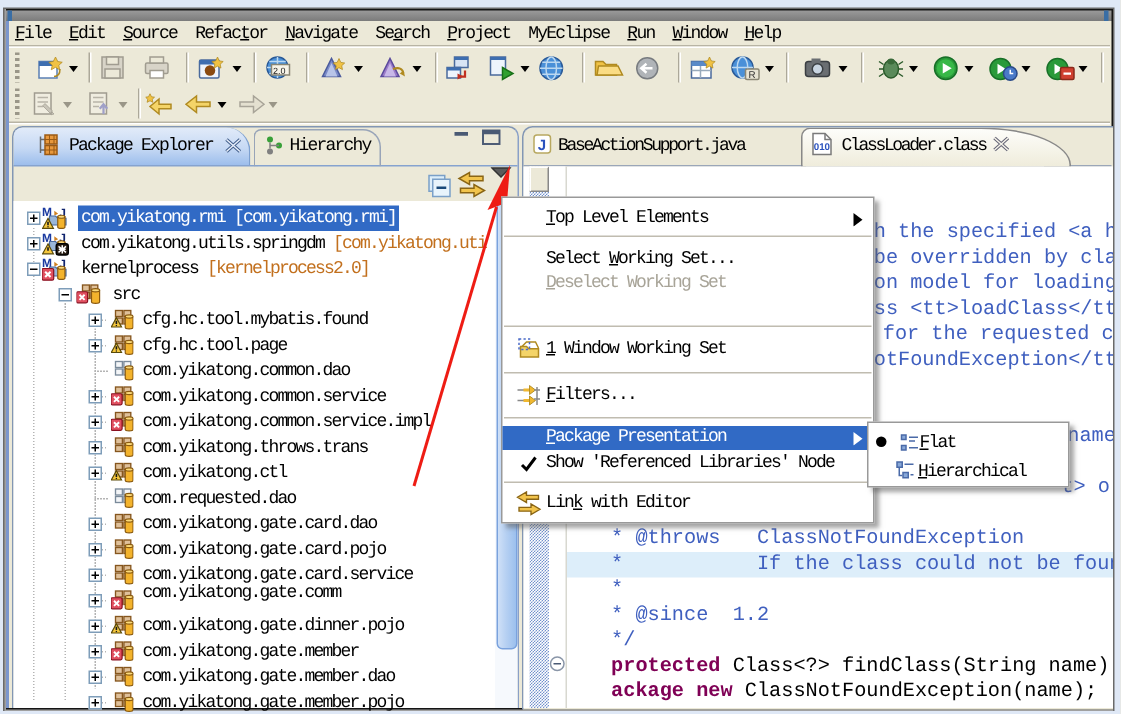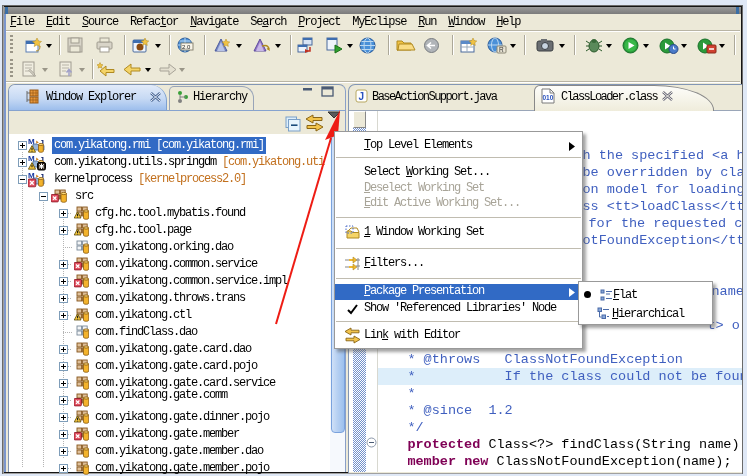--- a/index.html
+++ b/index.html
@@ -196,21 +196,21 @@
 
 <div class="a" style="left:8px;top:84px;width:338px;height:388px;border:1px solid #8296b4;border-bottom:none;border-right:1px solid #8aa0c8;border-radius:7px 7px 0 0;background:#ece9d8;box-sizing:border-box"></div>
 <div class="a" style="left:9px;top:85px;width:157px;height:25px;border-radius:6px 16px 0 0;background:linear-gradient(#e2ebf9 0%,#c6d9f4 55%,#9dbeec 100%);border-right:1px solid #7da0d0"></div>
 <div class="a" style="left:9px;top:110px;width:336px;height:1px;background:#86a3cf"></div>
 <svg class="a" style="left:25px;top:89px" width="16" height="15" viewBox="0 0 16 15">
       <path d="M2 2 v11 M2 4 h3 M2 11 h3" stroke="#6a6a6a"></path>
       <rect x="5" y="1" width="8" height="6" fill="#e8983c" stroke="#9a5a14"></rect>
       <rect x="5" y="8" width="8" height="6" fill="#e8983c" stroke="#9a5a14"></rect>
       <path d="M8 1 v6 M11 1 v6 M8 8 v6 M11 8 v6 M5 4 h8 M5 11 h8" stroke="#9a5a14" stroke-width=".7"></path>
     </svg>
-<div class="a m12" style="left:46px;top:91px;line-height:12px">Window Explorer</div>
+<div class="a m12" style="left:46px;top:91px;line-height:12px">Package Explorer</div>
 <svg class="a" style="left:149px;top:91px" width="13" height="12" viewBox="0 0 13 12">
       <path d="M2 2 L11 10 M11 2 L2 10" stroke="#44618e" stroke-width="2.4"></path>
       <path d="M2 2 L11 10 M11 2 L2 10" stroke="#e8effb" stroke-width="1"></path>
     </svg>
 <div class="a" style="left:169px;top:86px;width:83px;height:24px;border:1px solid #98a4b8;border-bottom:none;border-radius:5px 12px 0 0"></div>
 <svg class="a" style="left:176px;top:90px" width="14" height="14" viewBox="0 0 14 14">
       <circle cx="4" cy="3" r="2" fill="#38a038"></circle>
       <circle cx="4" cy="11" r="2" fill="#808080"></circle>
       <circle cx="10" cy="7" r="2" fill="#38a038"></circle>
       <path d="M4 5 v4 M4 7 h6" stroke="#808080" fill="none"></path>
@@ -333,21 +333,21 @@
     <div class="a m12" style="left:95px;top:221.5px;line-height:17px">cfg.hc.tool.page</div>
     <div class="a" style="left:63px;top:247px;width:9px;height:1px;background:repeating-linear-gradient(to right,#b4b4b4 0,#b4b4b4 1px,transparent 1px,transparent 2px)"></div>
     <svg class="a" style="left:74px;top:240px" width="15" height="14" viewBox="0 0 15 14">
       <rect x="3" y="1" width="4.6" height="4" fill="#f4f6f8" stroke="#7a8a9a" stroke-width=".9"></rect>
       <rect x="8.6" y="1" width="4.6" height="4" fill="#f4f6f8" stroke="#7a8a9a" stroke-width=".9"></rect>
       <rect x="3" y="6" width="4.6" height="4" fill="#f4f6f8" stroke="#7a8a9a" stroke-width=".9"></rect>
       <rect x="8.6" y="6" width="4.6" height="4" fill="#f4f6f8" stroke="#7a8a9a" stroke-width=".9"></rect>
       <path d="M9.5 5 v7.2 a2.6 1.1 0 0 0 5.2 0 V5z" fill="#f3b32c" stroke="#8a5a10" stroke-width=".8"></path>
       <ellipse cx="12.1" cy="5" rx="2.6" ry="1.1" fill="#fbda7a" stroke="#8a5a10" stroke-width=".8"></ellipse>
     </svg>
-    <div class="a m12" style="left:95px;top:238.5px;line-height:17px">com.yikatong.orking.dao</div>
+    <div class="a m12" style="left:95px;top:238.5px;line-height:17px">com.yikatong.common.dao</div>
     <div class="a" style="left:68px;top:264px;width:4px;height:1px;background:repeating-linear-gradient(to right,#b4b4b4 0,#b4b4b4 1px,transparent 1px,transparent 2px)"></div>
     <div class="a" style="left:59px;top:260px;width:9px;height:9px;background:#fff;border:1px solid #7e9db9;box-sizing:border-box"></div>
     <div class="a" style="left:61px;top:264px;width:5px;height:1px;background:#000"></div>
     <div class="a" style="left:63px;top:262px;width:1px;height:5px;background:#000"></div>
     <svg class="a" style="left:74px;top:257px" width="15" height="14" viewBox="0 0 15 14">
       <rect x="3" y="1" width="4.6" height="4" fill="#dfc09a" stroke="#86561e" stroke-width=".9"></rect>
       <rect x="8.6" y="1" width="4.6" height="4" fill="#dfc09a" stroke="#86561e" stroke-width=".9"></rect>
       <rect x="3" y="6" width="4.6" height="4" fill="#dfc09a" stroke="#86561e" stroke-width=".9"></rect>
       <rect x="8.6" y="6" width="4.6" height="4" fill="#dfc09a" stroke="#86561e" stroke-width=".9"></rect>
       <path d="M9.5 5 v7.2 a2.6 1.1 0 0 0 5.2 0 V5z" fill="#f3b32c" stroke="#8a5a10" stroke-width=".8"></path>
@@ -402,21 +402,21 @@
     <div class="a m12" style="left:95px;top:306.5px;line-height:17px">com.yikatong.ctl</div>
     <div class="a" style="left:63px;top:332px;width:9px;height:1px;background:repeating-linear-gradient(to right,#b4b4b4 0,#b4b4b4 1px,transparent 1px,transparent 2px)"></div>
     <svg class="a" style="left:74px;top:325px" width="15" height="14" viewBox="0 0 15 14">
       <rect x="3" y="1" width="4.6" height="4" fill="#f4f6f8" stroke="#7a8a9a" stroke-width=".9"></rect>
       <rect x="8.6" y="1" width="4.6" height="4" fill="#f4f6f8" stroke="#7a8a9a" stroke-width=".9"></rect>
       <rect x="3" y="6" width="4.6" height="4" fill="#f4f6f8" stroke="#7a8a9a" stroke-width=".9"></rect>
       <rect x="8.6" y="6" width="4.6" height="4" fill="#f4f6f8" stroke="#7a8a9a" stroke-width=".9"></rect>
       <path d="M9.5 5 v7.2 a2.6 1.1 0 0 0 5.2 0 V5z" fill="#f3b32c" stroke="#8a5a10" stroke-width=".8"></path>
       <ellipse cx="12.1" cy="5" rx="2.6" ry="1.1" fill="#fbda7a" stroke="#8a5a10" stroke-width=".8"></ellipse>
     </svg>
-    <div class="a m12" style="left:95px;top:323.5px;line-height:17px">com.findClass.dao</div>
+    <div class="a m12" style="left:95px;top:323.5px;line-height:17px">com.requested.dao</div>
     <div class="a" style="left:68px;top:349px;width:4px;height:1px;background:repeating-linear-gradient(to right,#b4b4b4 0,#b4b4b4 1px,transparent 1px,transparent 2px)"></div>
     <div class="a" style="left:59px;top:345px;width:9px;height:9px;background:#fff;border:1px solid #7e9db9;box-sizing:border-box"></div>
     <div class="a" style="left:61px;top:349px;width:5px;height:1px;background:#000"></div>
     <div class="a" style="left:63px;top:347px;width:1px;height:5px;background:#000"></div>
     <svg class="a" style="left:74px;top:342px" width="15" height="14" viewBox="0 0 15 14">
       <rect x="3" y="1" width="4.6" height="4" fill="#dfc09a" stroke="#86561e" stroke-width=".9"></rect>
       <rect x="8.6" y="1" width="4.6" height="4" fill="#dfc09a" stroke="#86561e" stroke-width=".9"></rect>
       <rect x="3" y="6" width="4.6" height="4" fill="#dfc09a" stroke="#86561e" stroke-width=".9"></rect>
       <rect x="8.6" y="6" width="4.6" height="4" fill="#dfc09a" stroke="#86561e" stroke-width=".9"></rect>
       <path d="M9.5 5 v7.2 a2.6 1.1 0 0 0 5.2 0 V5z" fill="#f3b32c" stroke="#8a5a10" stroke-width=".8"></path>
@@ -558,35 +558,34 @@
 <div class="a ed" style="left:239.5px;top:103.5px;line-height:17px"><span class="blue">for the requested c</span></div>
 <div class="a ed" style="left:233.5px;top:120.5px;line-height:17px"><span class="blue">otFoundException&lt;/tt</span></div>
 <div class="a ed" style="left:362.5px;top:171.5px;line-height:17px"><span class="blue">name</span></div>
 <div class="a ed" style="left:358.5px;top:205.5px;line-height:17px"><span class="blue">t&gt; o</span></div>
 <div class="a ed" style="left:26.0px;top:239.5px;line-height:17px"><span class="blue">    * @throws   ClassNotFoundException</span></div>
 <div class="a ed" style="left:26.0px;top:256.5px;line-height:17px"><span class="blue">    *           If the class could not be found</span></div>
 <div class="a ed" style="left:26.0px;top:273.5px;line-height:17px"><span class="blue">    *</span></div>
 <div class="a ed" style="left:26.0px;top:290.5px;line-height:17px"><span class="blue">    * @since  1.2</span></div>
 <div class="a ed" style="left:26.0px;top:307.5px;line-height:17px"><span class="blue">    */</span></div>
 <div class="a ed" style="left:26.0px;top:324.5px;line-height:17px">    <span class="kw">protected</span> Class&lt;?&gt; findClass(String name)</div>
-<div class="a ed" style="left:26.0px;top:341.5px;line-height:17px">    <span class="kw">member</span> <span class="kw">new</span> ClassNotFoundException(name);</div>
+<div class="a ed" style="left:26.0px;top:341.5px;line-height:17px">    <span class="kw">ackage</span> <span class="kw">new</span> ClassNotFoundException(name);</div>
 </div>
 <svg class="a" style="left:260px;top:105px" width="90" height="230" viewBox="0 0 90 230">
       <path d="M16 219 L71 33" stroke="#ee1c14" stroke-width="2" fill="none"></path>
       <path d="M80 5 L65 35 L78 30 Z" fill="#ee1c14"></path>
     </svg>
 <div class="a" style="left:334px;top:131px;width:249px;height:218px;background:#fff;border:1px solid #999;box-shadow:3px 3px 3px rgba(90,90,90,.55);box-sizing:border-box"></div>
 <div class="a m12" style="left:364px;top:136.5px;line-height:17px"><span class="u">T</span>op Level Elements</div>
 <svg class="a" style="left:568px;top:142px" width="8" height="9" viewBox="0 0 8 9">
       <path d="M1 0 L7 4.5 L1 9z" fill="#000"></path>
     </svg>
 <div class="a" style="left:336px;top:156.5px;width:245px;height:1px;background:#c0bcb0"></div>
 <div class="a m12" style="left:364px;top:179.5px;line-height:17px"><span class="gray"><span class="u">D</span>eselect Working Set</span></div>
 <div class="a m12" style="left:364px;top:164.0px;line-height:17px">Select <span class="u">W</span>orking Set...</div>
-<div class="a m12" style="left:364px;top:195.0px;line-height:17px"><span class="gray"><span class="u">E</span>dit Active Working Set...</span></div>
 <div class="a" style="left:336px;top:216.5px;width:245px;height:1px;background:#c0bcb0"></div>
 <svg class="a" style="left:345px;top:225px" width="16" height="15" viewBox="0 0 16 15">
       <path d="M2 13 V6 h4 l1.5 1.5 H14 V13z" fill="#f4d468" stroke="#b08a20"></path>
       <path d="M3 6 l3-3 6 0 2 4" fill="none" stroke="#b08a20"></path>
       <rect x="1" y="1" width="7" height="7" fill="none" stroke="#4a6ac8" stroke-dasharray="1.5 1.5"></rect>
     </svg>
 <div class="a m12" style="left:364px;top:224.0px;line-height:17px"><span class="u">1</span> Window Working Set</div>
 <div class="a" style="left:336px;top:247.5px;width:245px;height:1px;background:#c0bcb0"></div>
 <svg class="a" style="left:344px;top:256px" width="17" height="16" viewBox="0 0 17 16">
       <path d="M1 4 h7 M1 11 h7" stroke="#888"></path>

